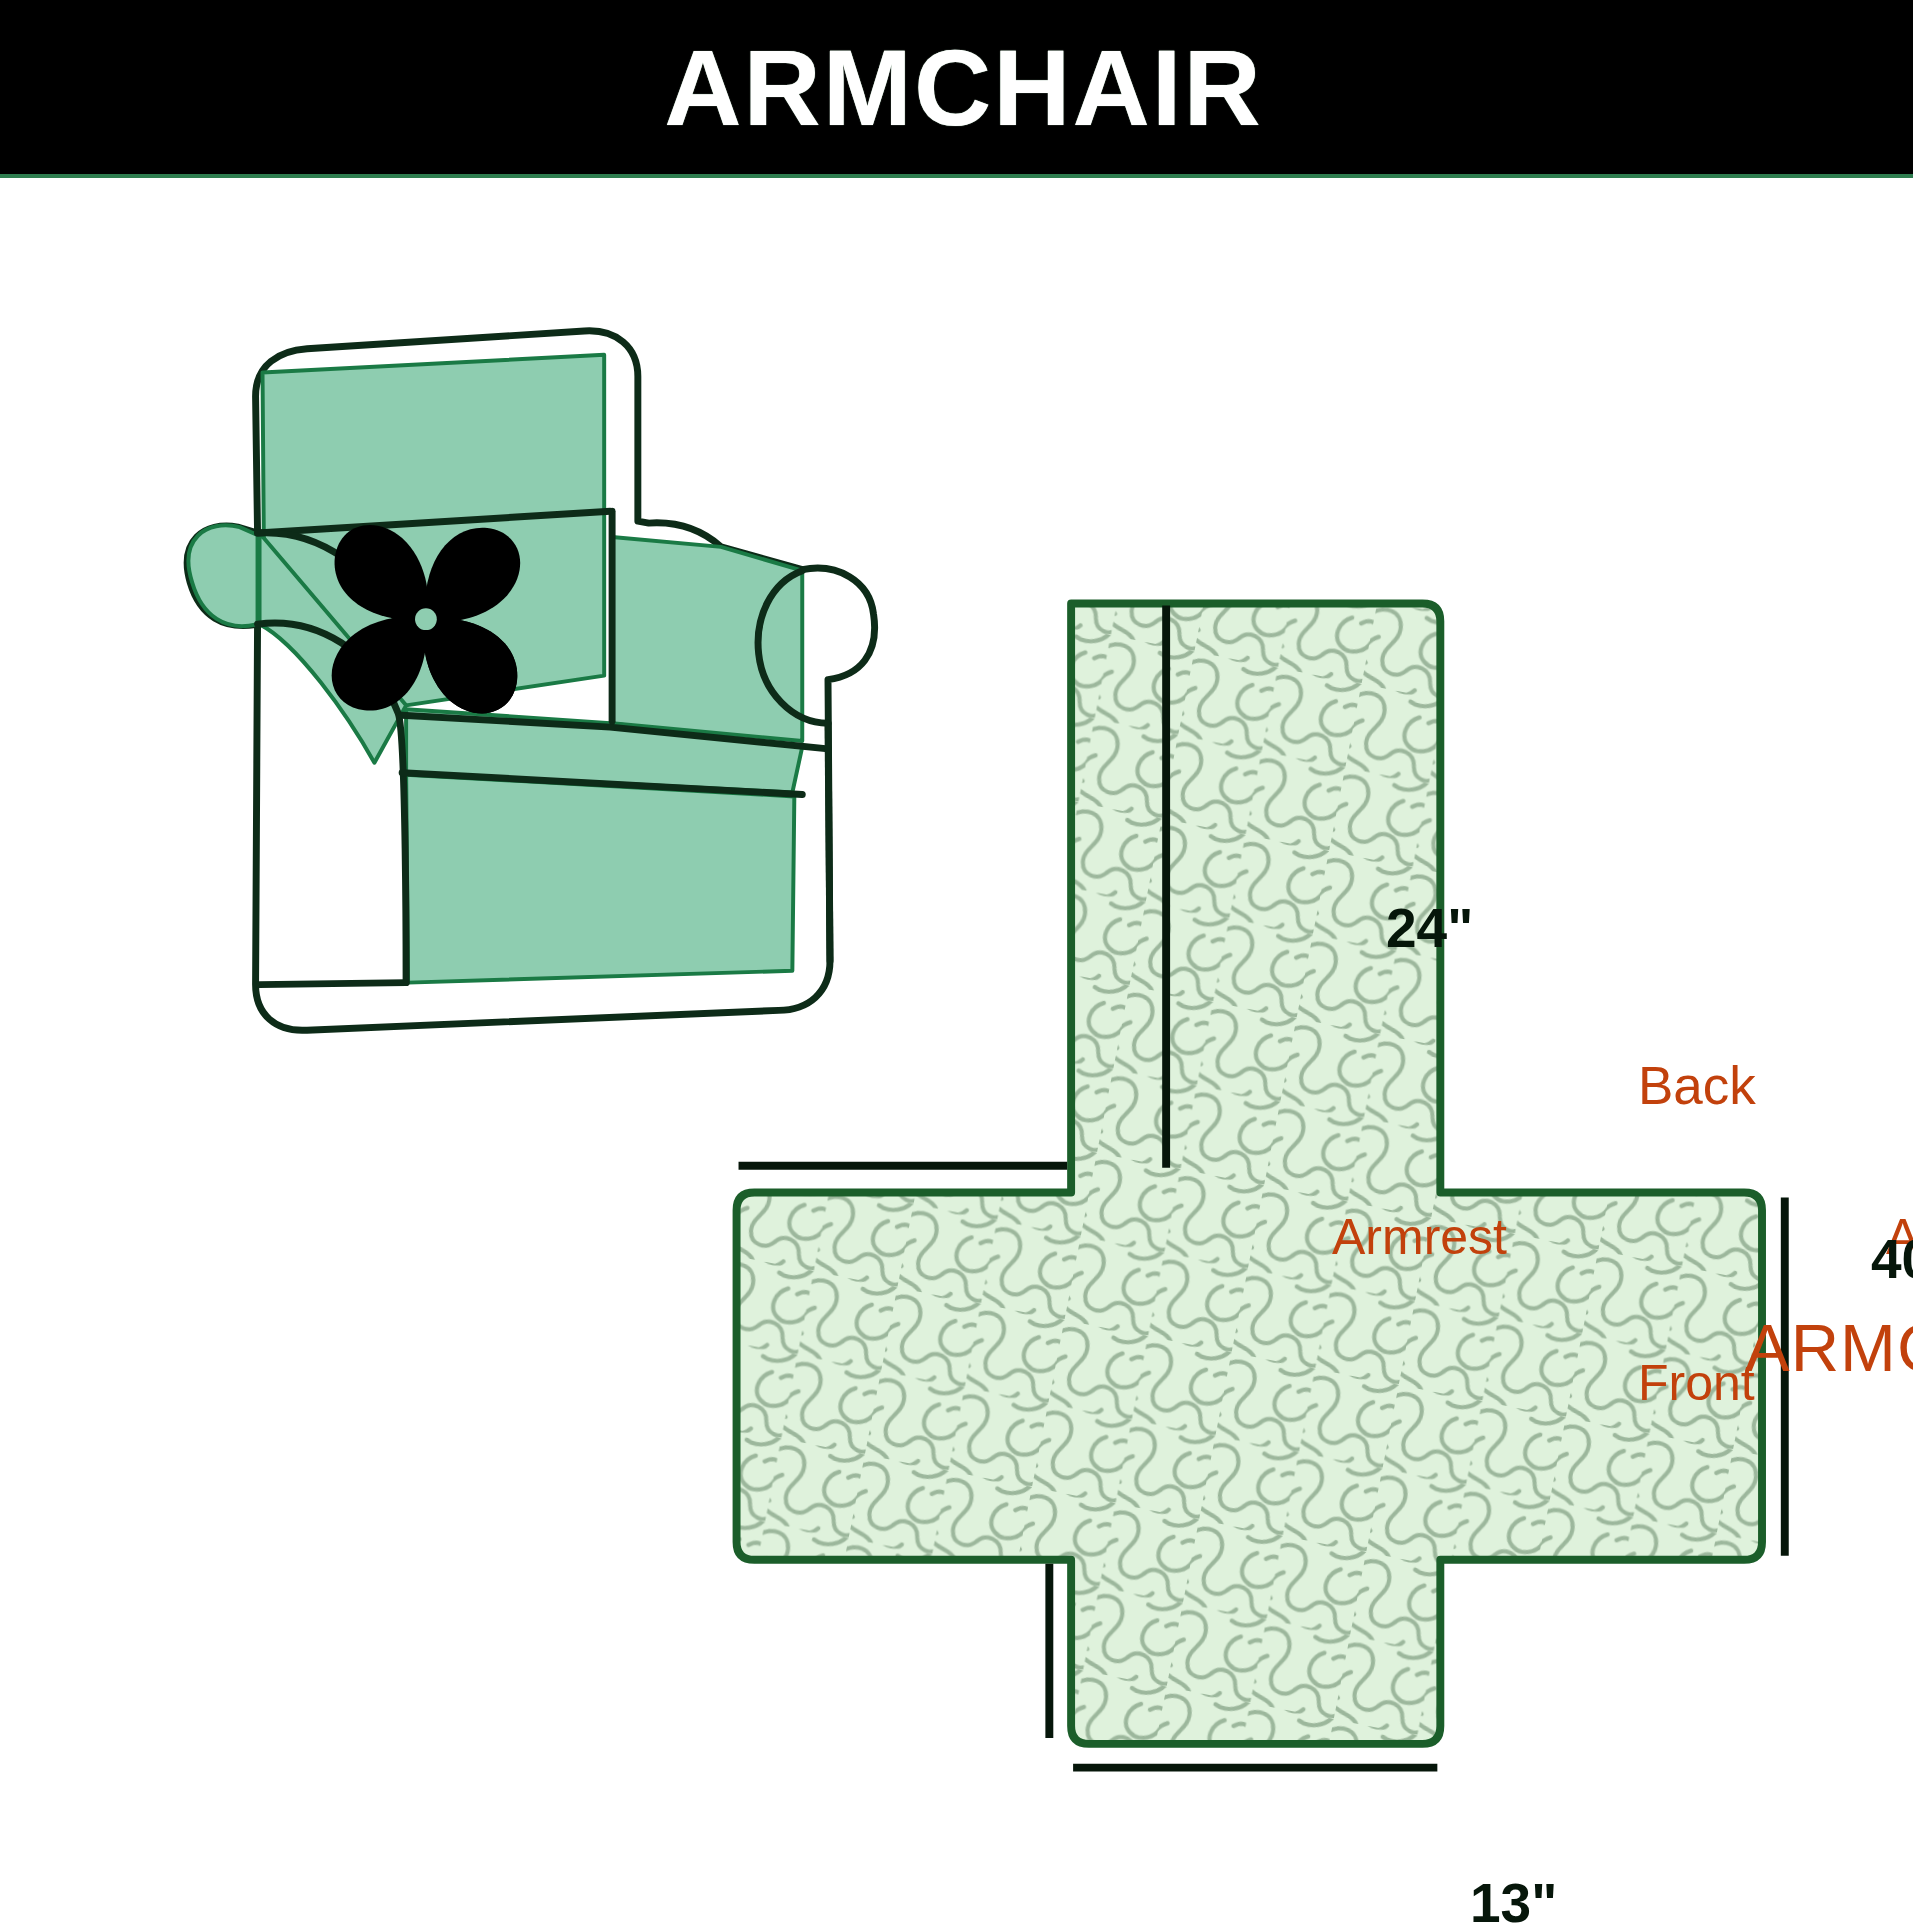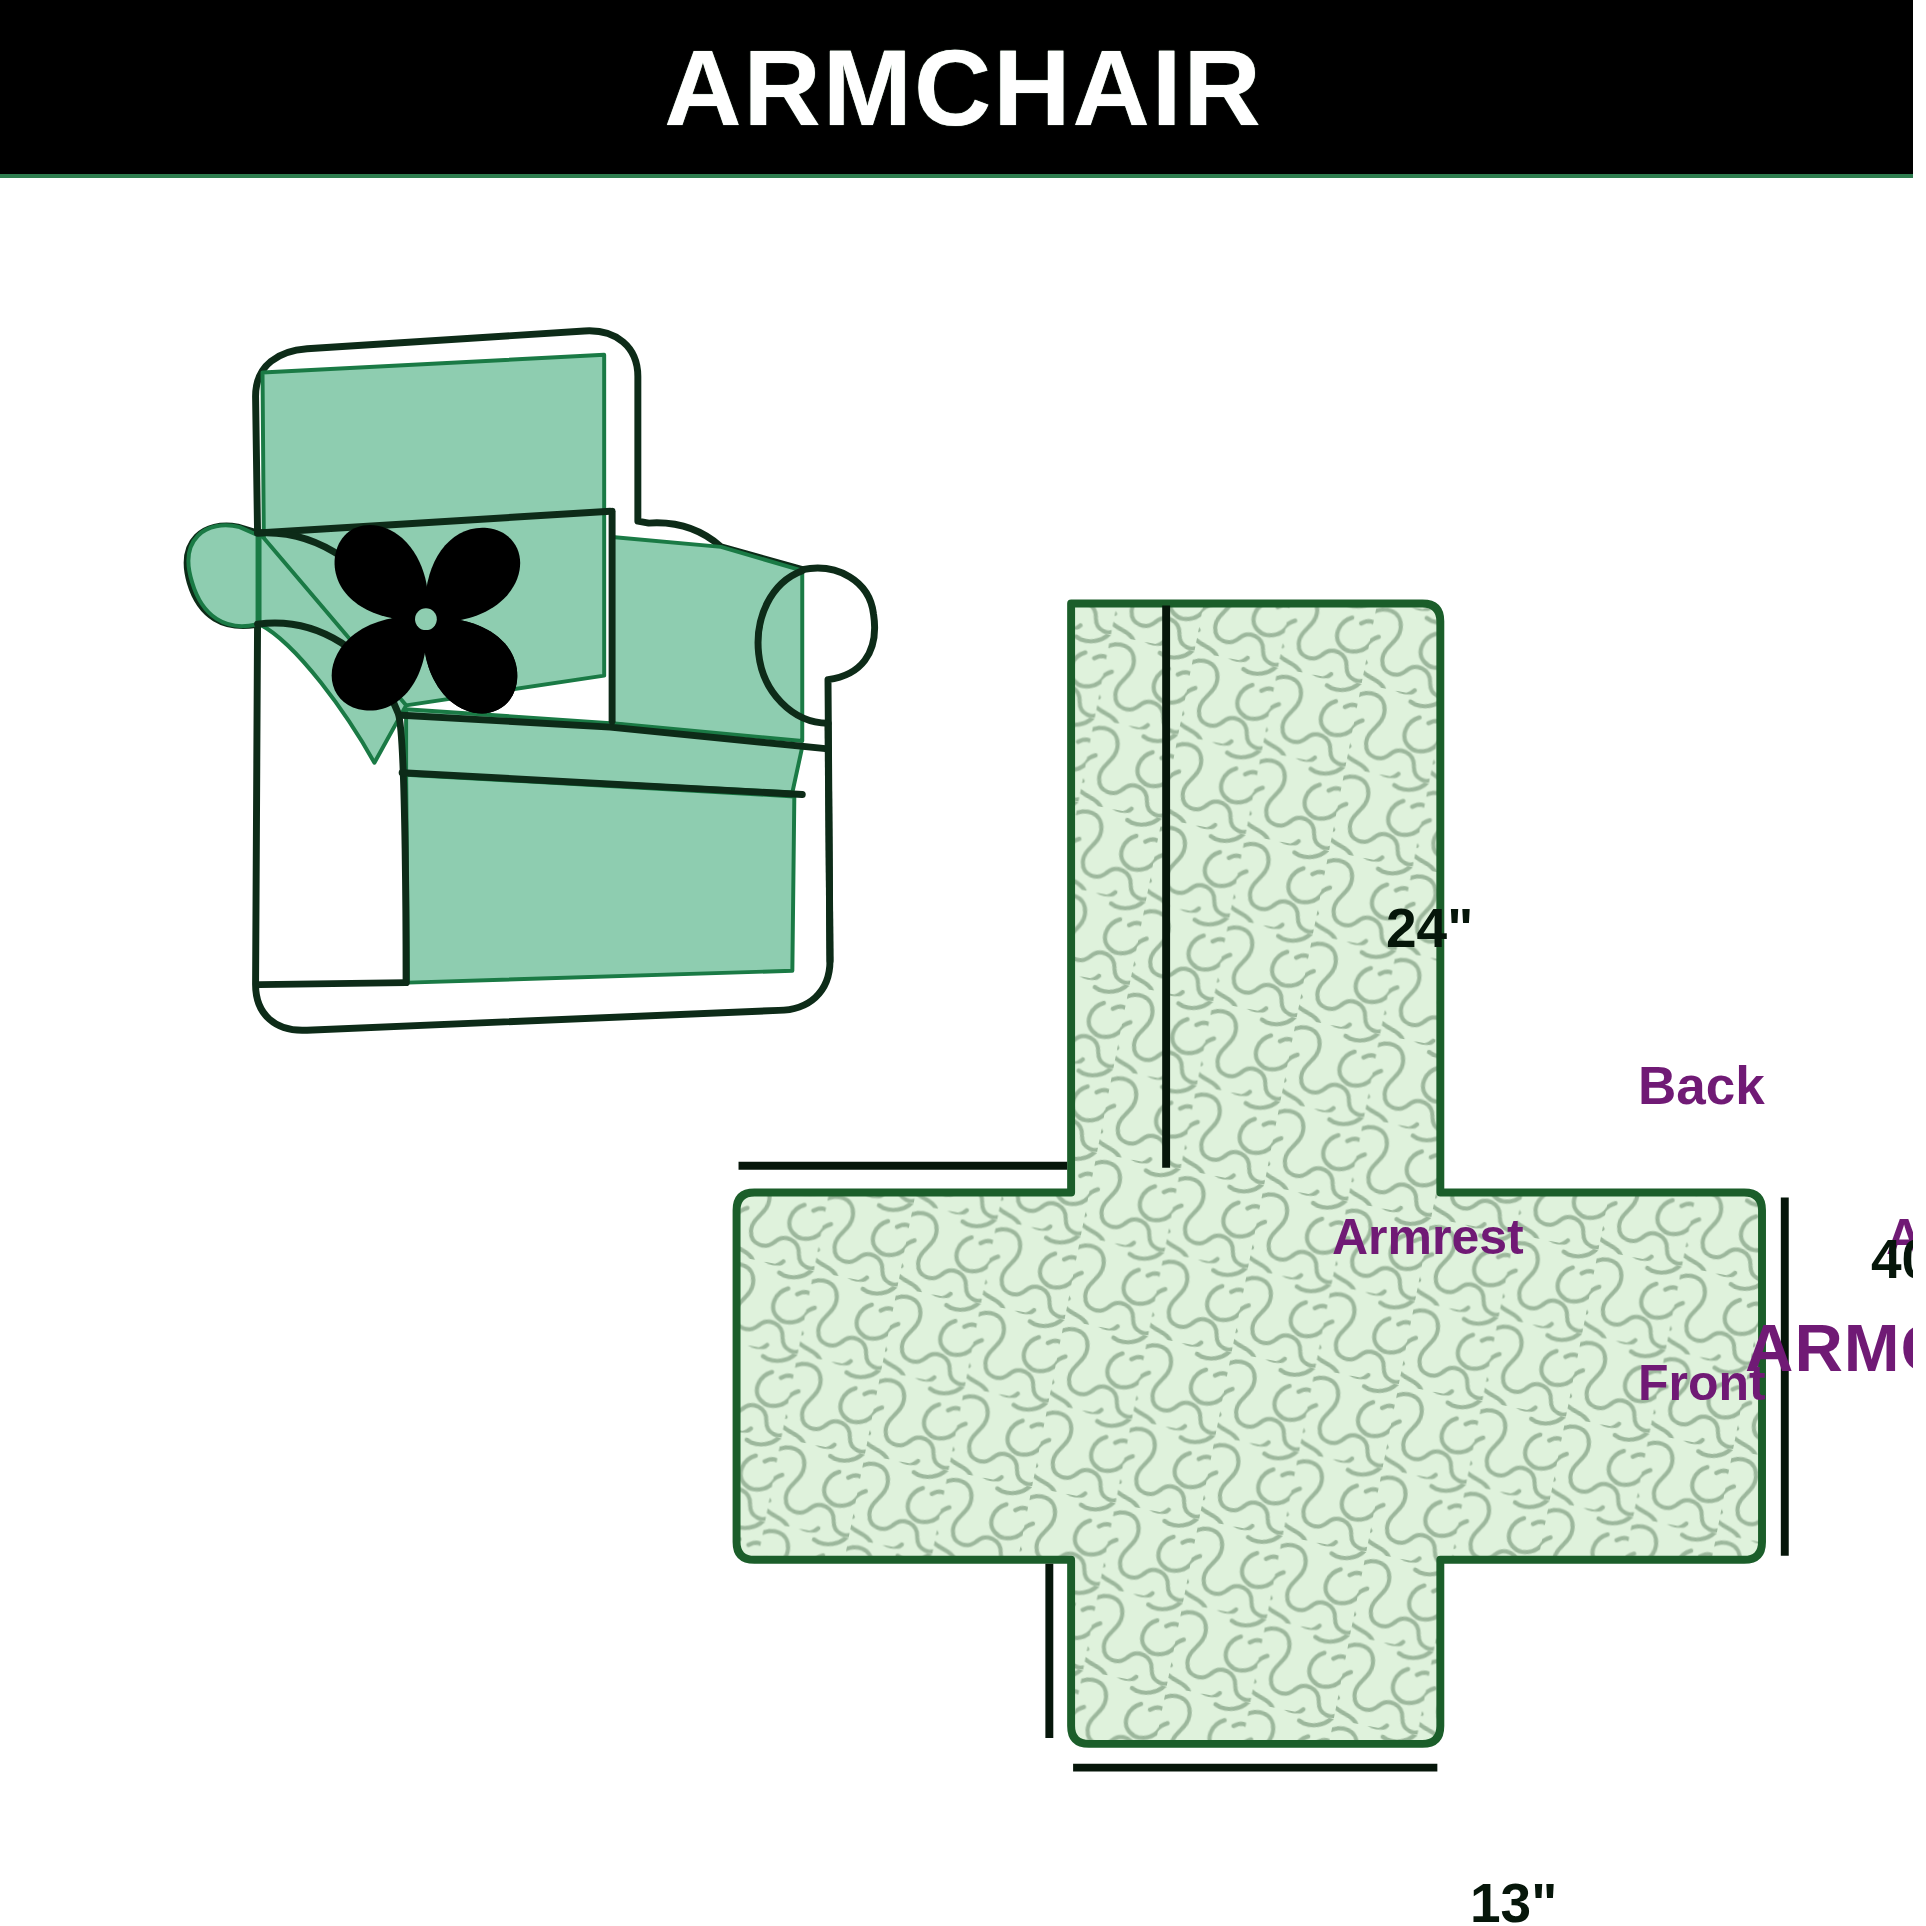--- a/index.html
+++ b/index.html
@@ -72,22 +72,22 @@
     position: absolute;
     font-family: "Liberation Sans", sans-serif;
     font-weight: bold;
     color: #06160a;
     white-space: nowrap;
     line-height: 1;
   }
   .panel-label {
     position: absolute;
     font-family: "Liberation Sans", sans-serif;
-    font-weight: bold;
-    color: #701a75;
+    font-weight: normal;
+    color: #c2410c;
     white-space: nowrap;
     line-height: 1;
   }
 
   #label-back      { left: 945px;  top: 505px;  font-size: 53px; }
   #label-armchair  { left: 1052px; top: 760px;  font-size: 67px; letter-spacing: 1px; }
   #label-armrest-l { left: 639px;  top: 658px;  font-size: 50px; }
   #label-armrest-r { left: 1193px; top: 658px;  font-size: 50px; }
   #label-front     { left: 945px;  top: 804px;  font-size: 50px; }
 

